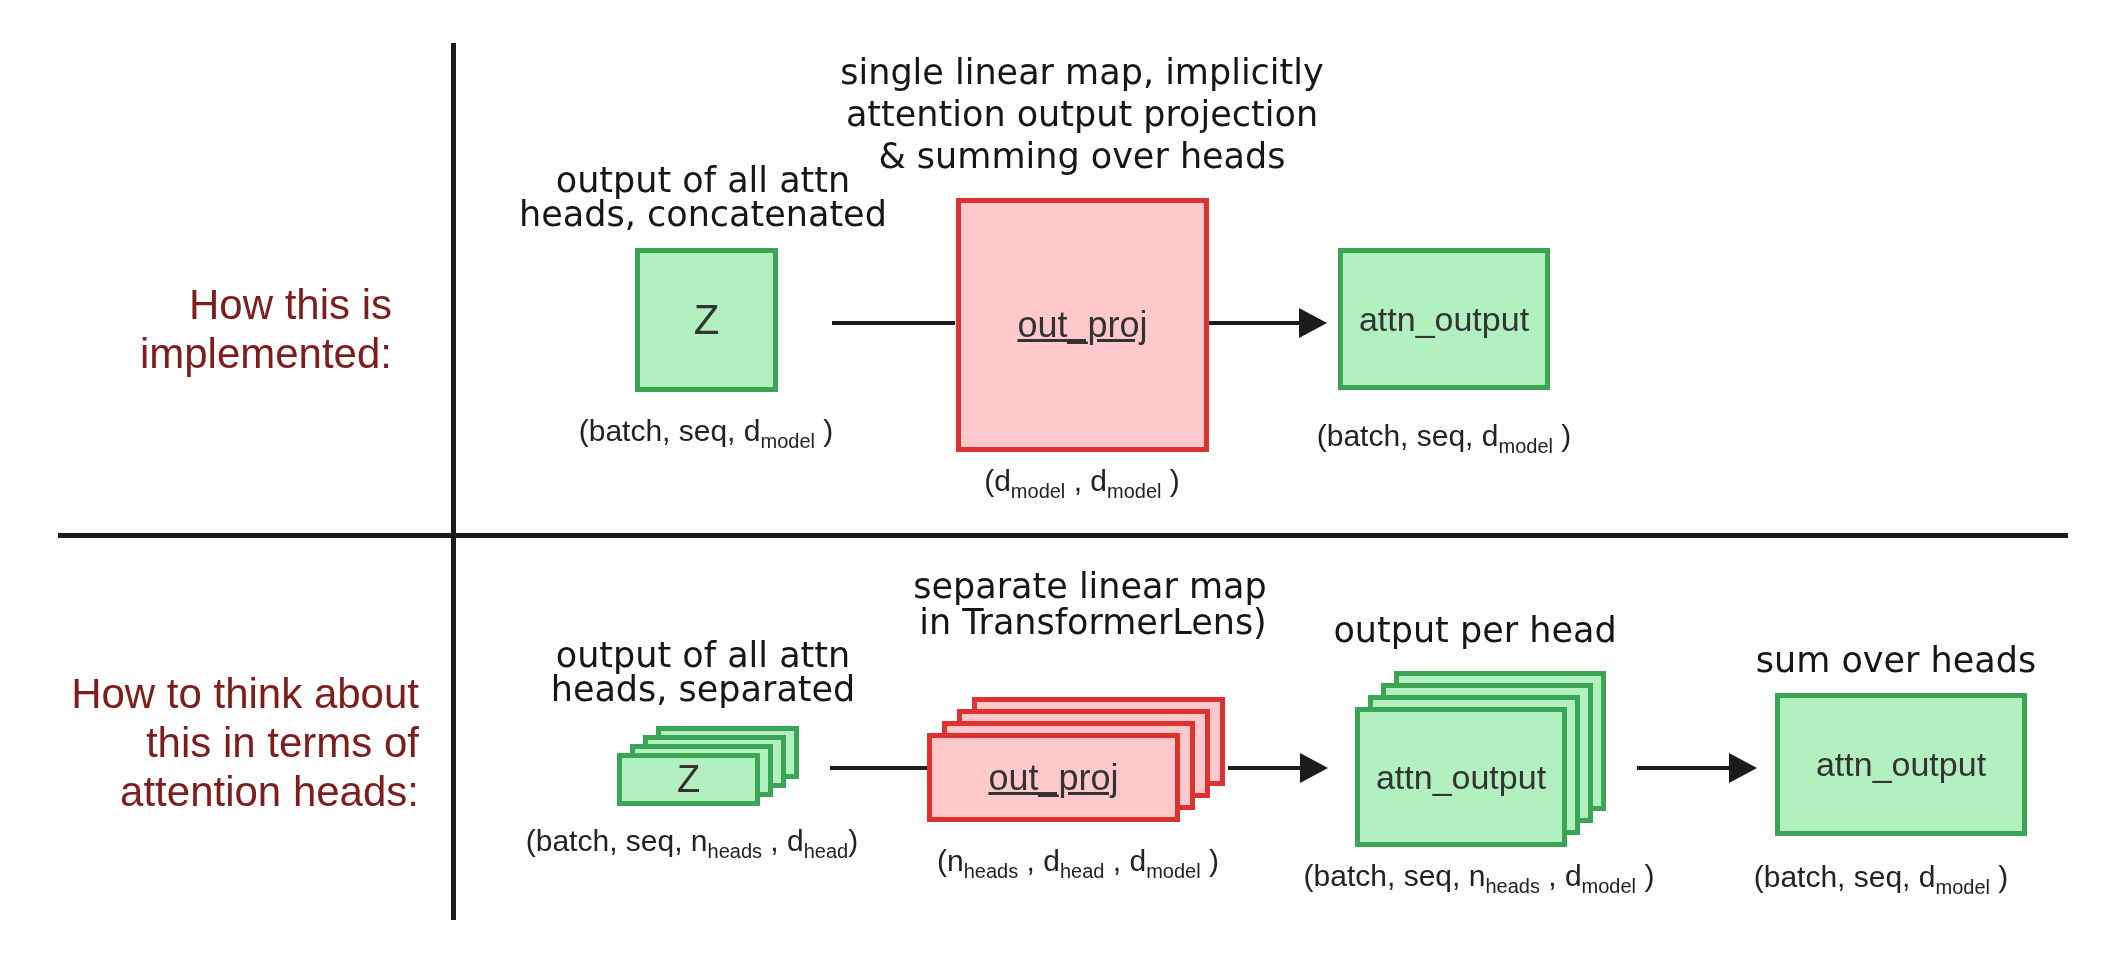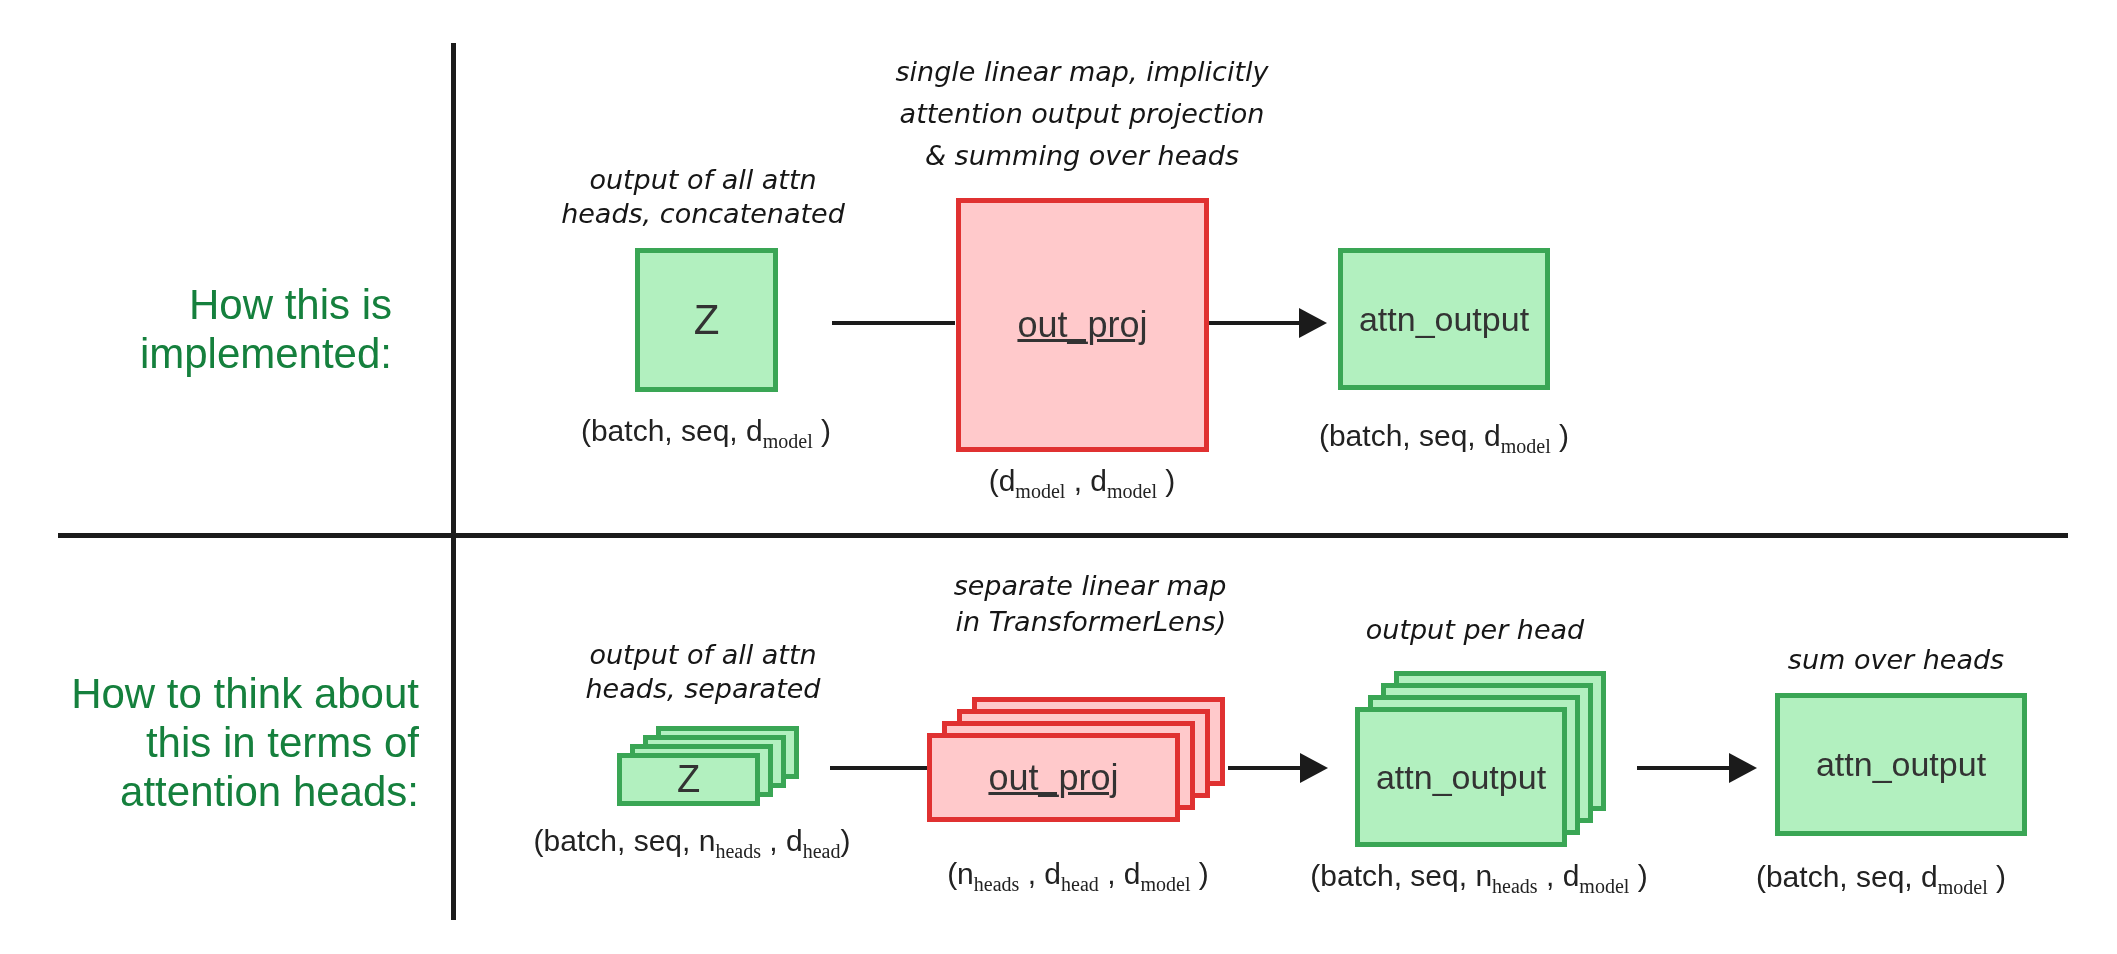--- a/index.html
+++ b/index.html
@@ -1,40 +1,40 @@
 <!DOCTYPE html>
 <html style="--gborder: #3aa655; --gfill: #b2f0bf; --rborder: #e03131; --rfill: #ffc9cb; --ink: #1b1b1b;"><head>
 <meta charset="utf-8">
 <style>
   html,body{margin:0;padding:0;background:#ffffff;}
   .canvas{
     position:relative;width:2117px;height:954px;background:#fff;
     font-family:"Liberation Sans", sans-serif;overflow:hidden;
   }
   .divider{position:absolute;background:#1b1b1b;}
-  .hdr{position:absolute;font-size:42px;line-height:49px;text-align:right;color:#15803d;}
+  .hdr{position:absolute;font-size:42px;line-height:49px;text-align:right;color:#7f1d1d;}
   .caption{
-    position:absolute;font-family:"DejaVu Sans", sans-serif;font-style:italic;
-    font-size:27px;line-height:34px;text-align:center;transform:translateX(-50%);
+    position:absolute;font-family:"DejaVu Sans", sans-serif;
+    font-size:35px;line-height:34px;text-align:center;transform:translateX(-50%);
     white-space:nowrap;color:#161616;
   }
   .box{
     position:absolute;box-sizing:border-box;border:5px solid;
     display:flex;align-items:center;justify-content:center;
     font-size:36px;color:#333;
   }
   .card{position:absolute;box-sizing:border-box;border:5px solid;}
   .card.front{display:flex;align-items:center;justify-content:center;color:#333;}
   .green{border-color:var(--gborder);background:var(--gfill);}
   .red{border-color:var(--rborder);background:var(--rfill);text-decoration:underline;}
   .dims{
     position:absolute;font-size:30px;transform:translateX(-50%);
     white-space:nowrap;color:#222;
   }
-  .dims .subscript{font-size:20px;vertical-align:-7px;font-family:Liberation Serif, serif;}
+  .dims .subscript{font-size:20px;vertical-align:-7px;}
   .hline{position:absolute;height:4px;background:#1b1b1b;}
   .ahead{
     position:absolute;width:0;height:0;
     border-left:28px solid #1b1b1b;
     border-top:15px solid transparent;border-bottom:15px solid transparent;
   }
 </style>
 </head>
 <body>
 
@@ -108,21 +108,21 @@
   </div>
 
   <div>
     <div class="card red" style="left:972px;top:697px;width:253px;height:89px;"></div>
     <div class="card red" style="left:957px;top:709px;width:253px;height:89px;"></div>
     <div class="card red" style="left:942px;top:721px;width:253px;height:89px;"></div>
     <div class="card red front" style="left:927px;top:733px;width:253px;height:89px;font-size:36px;">
       <span>out_proj</span>
     </div>
   </div>
-  <div class="dims" style="left:1078px;top:844px;margin-top:13px;"><span>(n</span><span class="subscript">heads</span><span> , d</span><span class="subscript">head</span><span> , d</span><span class="subscript">model</span><span> )</span></div>
+  <div class="dims" style="left:1078px;top:844px;"><span>(n</span><span class="subscript">heads</span><span> , d</span><span class="subscript">head</span><span> , d</span><span class="subscript">model</span><span> )</span></div>
 
   <div class="hline" style="left:1228px;top:766px;width:72px;"></div>
   <div class="ahead" style="left:1300px;top:753px;"></div>
 
   <div class="caption" style="left:1475px;top:613px;text-align:center;">
     <div>output per head</div>
   </div>
 
   <div>
     <div class="card green" style="left:1394px;top:671px;width:212px;height:140px;"></div>

